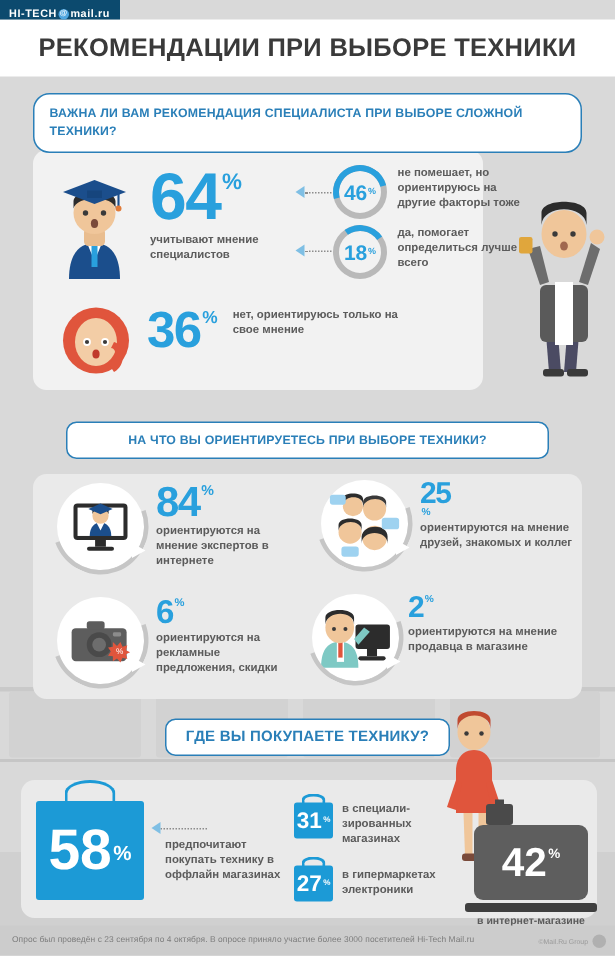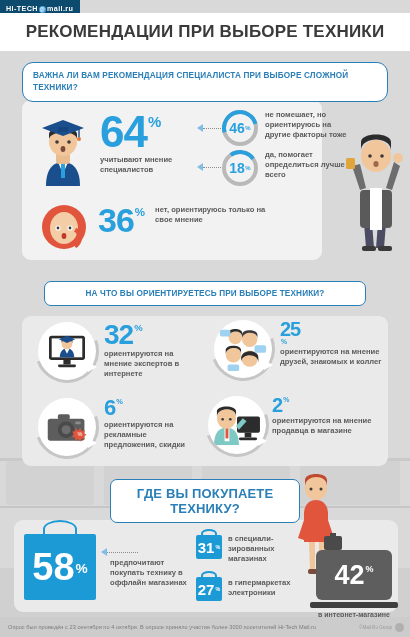--- a/index.html
+++ b/index.html
@@ -37,21 +37,21 @@
 
   
   .banner{
     position:absolute;box-sizing:border-box;
     background:#ffffff;border:1.4px solid #2a7fb8;border-radius:7px;
     color:#2a7fb8;font-weight:bold;text-transform:uppercase;
     z-index:20;
   }
   .banner.b1{left:22px;top:62px;width:366px;padding:7px 10px;font-size:8.2px;line-height:1.45;letter-spacing:.15px;border-radius:11px;}
   .banner.b2{left:44px;top:281px;width:322px;padding:7px 10px;font-size:8.2px;text-align:center;letter-spacing:.15px;}
-  .banner.b3{left:110px;top:479px;width:190px;padding:6px 10px;font-size:13px;text-align:center;letter-spacing:.15px;}
+  .banner.b3{left:110px;top:479px;width:190px;padding:6px 10px;font-size:10px;text-align:center;letter-spacing:.15px;}
 
   
   .panel{position:absolute;background:#f2f2f2;border-radius:9px;z-index:5;}
   .panel1{left:22px;top:100px;width:300px;height:160px;}
   .panel2{left:22px;top:316px;width:366px;height:150px;background:#eaeaea;}
   .panel3{left:14px;top:520px;width:384px;height:92px;background:#eaeaea;}
 
   
   .bgscene{position:absolute;left:0;top:440px;width:410px;height:180px;z-index:1;}
   .desk{position:absolute;background:#cfcfcf;}
@@ -281,21 +281,21 @@
         <rect x="13" y="35" width="20" height="3" rx="1.5" fill="#2c2c2c"></rect>
         <path d="M15 27 C15 20 19 17 23 17 C27 17 31 20 31 27 Z" fill="#1b4e8c"></path>
         <path d="M20 17 L23 23 L26 17 Z" fill="#ffffff"></path>
         <ellipse cx="23" cy="12" rx="6" ry="6" fill="#f0c69a"></ellipse>
         <path d="M17 11 C18 6 28 6 29 11 L29 8 C29 4 17 4 17 8 Z" fill="#2c2c2c"></path>
         <path d="M14 7 L23 3 L32 7 L23 11 Z" fill="#1b4e8c"></path>
       </svg>
     </div>
     <div>
       <div class="bignum" style="font-size:28px;">
-        <span>32</span>
+        <span>84</span>
         <span class="pct">%</span>
       </div>
       <div class="caption" style="width:92px;">ориентируются на мнение экспертов в интернете</div>
     </div>
   </div>
 
   <div class="stat" style="left:214px;top:320px;display:flex;align-items:flex-start;gap:8px;width:180px;">
     <div class="iconcirc">
       <div class="arc"></div>
       <div class="tail"></div>

